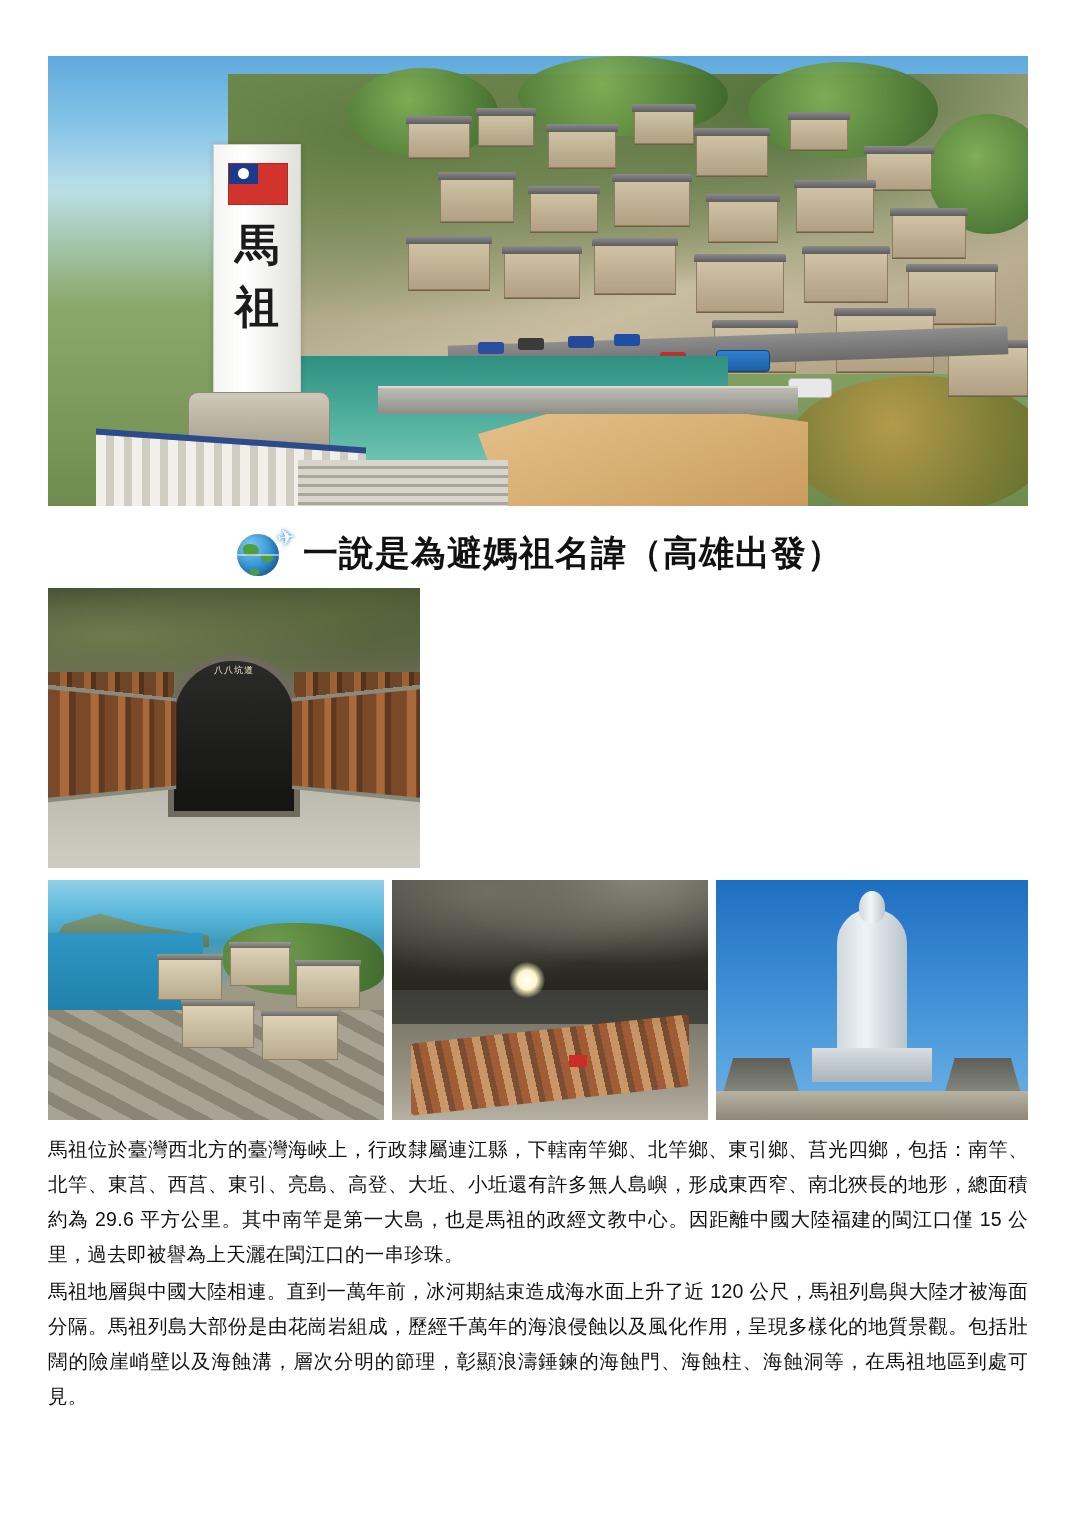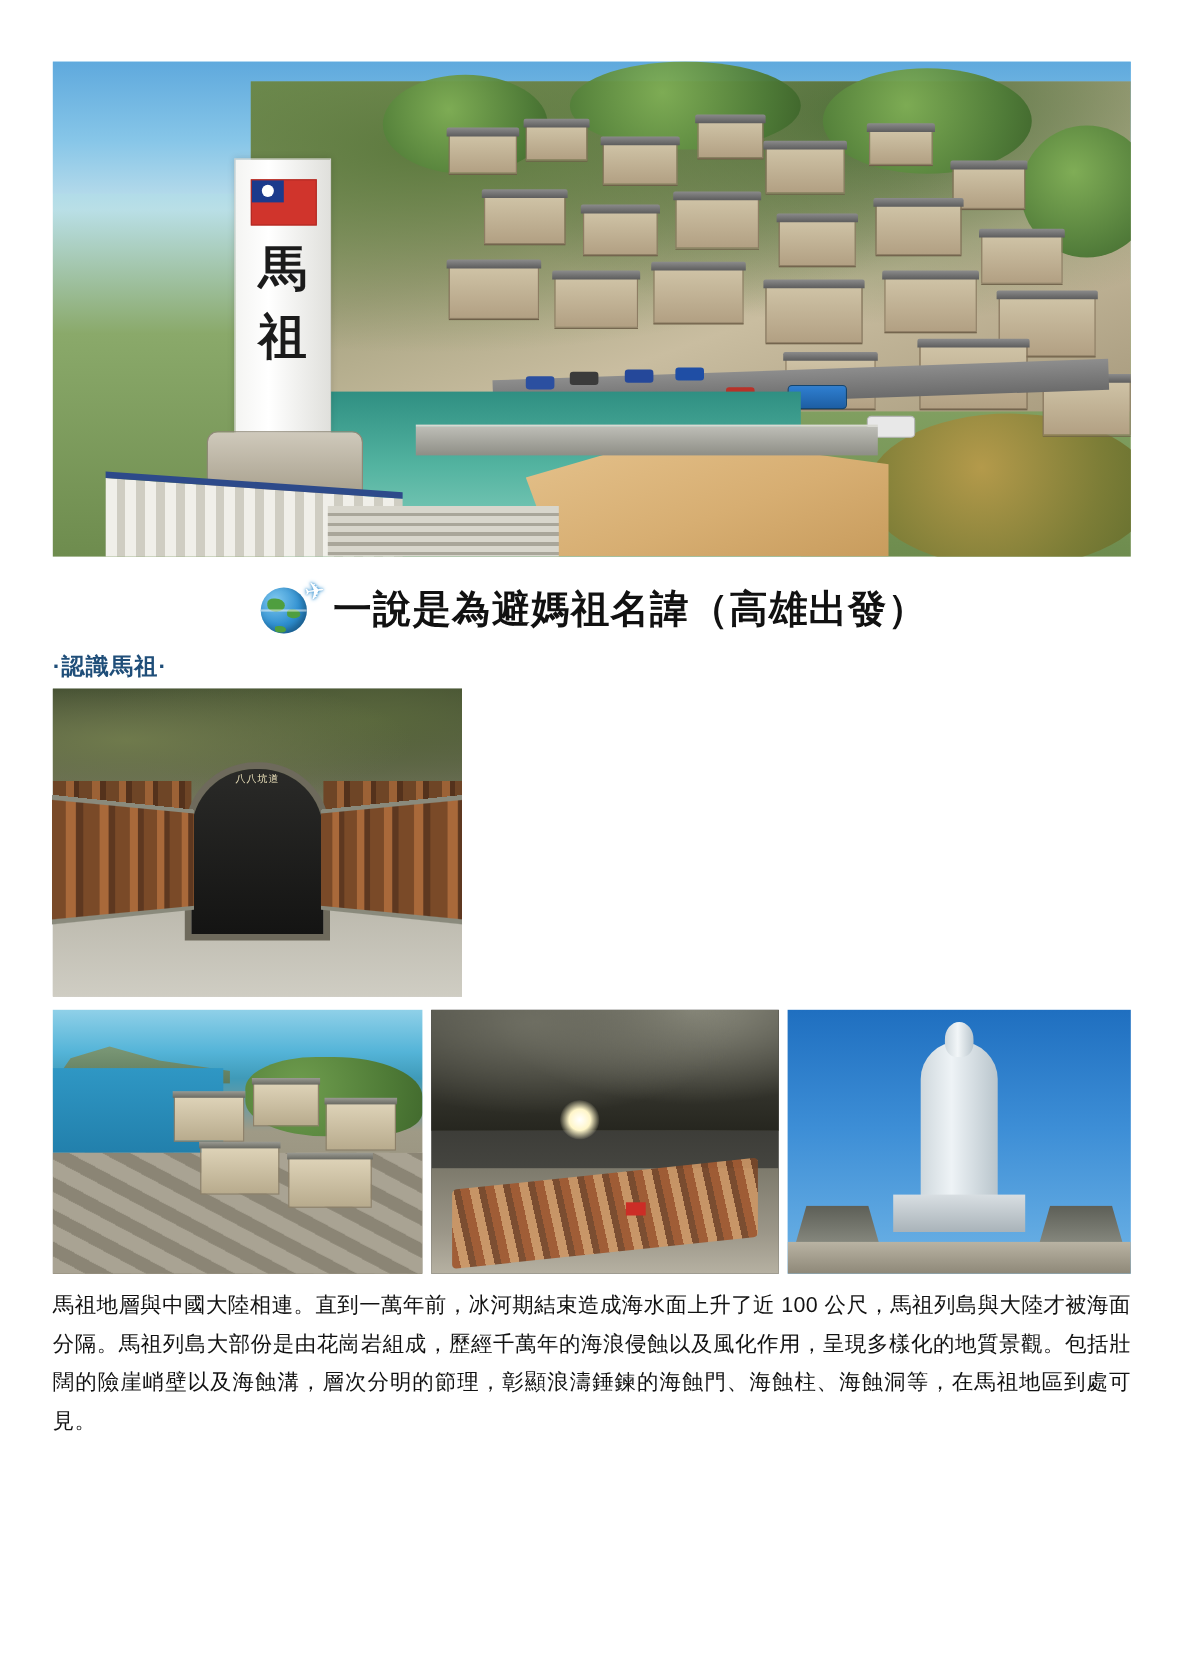--- a/index.html
+++ b/index.html
@@ -452,21 +452,20 @@
   </div>
 
   <div class="title-row">
     <div class="globe-icon">
       <div class="ball"></div>
       <div class="plane">✈</div>
     </div>
     <div class="doc-title">一說是為避媽祖名諱（高雄出發）</div>
   </div>
 
-  <div class="section-heading">·認識馬祖·</div>
 
   <div class="intro">
 
     <div class="photo photo-tunnel">
       <div class="rock"></div>
       <div class="floor"></div>
       <div class="jars2-l"></div>
       <div class="jars2-r"></div>
       <div class="cavemouth"></div>
       <div class="sign">八八坑道</div>
@@ -501,16 +500,17 @@
       <div class="figure"></div>
       <div class="pedestal"></div>
       <div class="temple-l"></div>
       <div class="temple-r"></div>
       <div class="ground"></div>
     </div>
 
   </div>
 
   <div class="body-text">
-    <p>馬祖地層與中國大陸相連。直到一萬年前，冰河期結束造成海水面上升了近 100 公尺，馬祖列島與大陸才被海面分隔。馬祖列島大部份是由花崗岩組成，歷經千萬年的海浪侵蝕以及風化作用，呈現多樣化的地質景觀。包括壯闊的險崖峭壁以及海蝕溝，層次分明的節理，彰顯浪濤錘鍊的海蝕門、海蝕柱、海蝕洞等，在馬祖地區到處可見。</p>
+    <p>馬祖位於臺灣西北方的臺灣海峽上，行政隸屬連江縣，下轄南竿鄉、北竿鄉、東引鄉、莒光四鄉，包括：南竿、北竿、東莒、西莒、東引、亮島、高登、大坵、小坵還有許多無人島嶼，形成東西窄、南北狹長的地形，總面積約為 29.6 平方公里。其中南竿是第一大島，也是馬祖的政經文教中心。因距離中國大陸福建的閩江口僅 15 公里，過去即被譽為上天灑在閩江口的一串珍珠。</p>
+    <p>馬祖地層與中國大陸相連。直到一萬年前，冰河期結束造成海水面上升了近 120 公尺，馬祖列島與大陸才被海面分隔。馬祖列島大部份是由花崗岩組成，歷經千萬年的海浪侵蝕以及風化作用，呈現多樣化的地質景觀。包括壯闊的險崖峭壁以及海蝕溝，層次分明的節理，彰顯浪濤錘鍊的海蝕門、海蝕柱、海蝕洞等，在馬祖地區到處可見。</p>
   </div>
 
 </div>
 
 </body></html>

